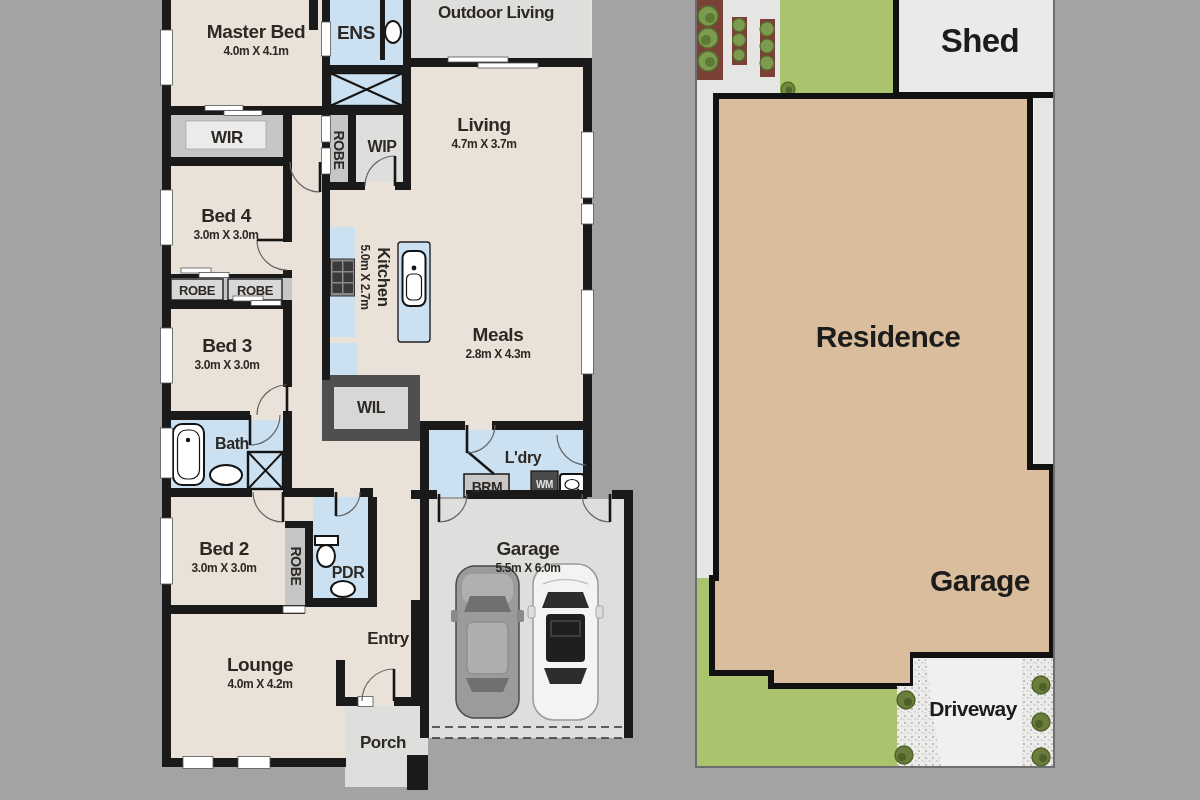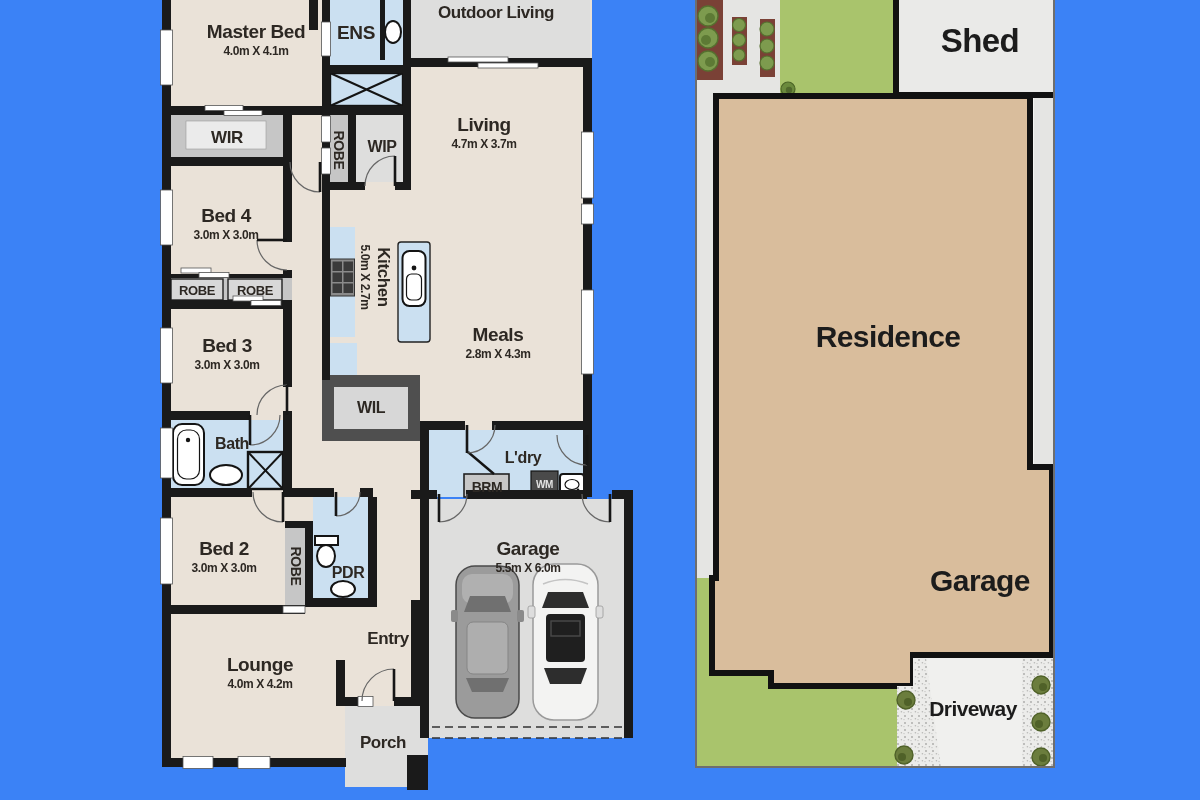--- a/index.html
+++ b/index.html
@@ -1,16 +1,16 @@
 <!DOCTYPE html>
 <html><head>
 <meta charset="utf-8">
 <style>
   html,body{margin:0;padding:0;background:#fff;}
-  .page{position:relative;width:1200px;height:800px;background:#3b82f6;overflow:hidden;
+  .page{position:relative;width:1200px;height:800px;background:#a3a3a3;overflow:hidden;
         font-family:"Liberation Sans",sans-serif;}
   svg{display:block;}
   .lbl{font-family:"Liberation Sans",sans-serif;font-weight:bold;fill:#2d2823;
        letter-spacing:-0.4px;text-anchor:middle;}
   .s10{font-size:10px;} .s12{font-size:12px;} .s13{font-size:13px;}
   .s14{font-size:14px;} .s16{font-size:16px;} .s17{font-size:17px;} .s19{font-size:19px;}
   .site-lbl{font-family:"Liberation Sans",sans-serif;font-weight:bold;fill:#1c1c1c;
             letter-spacing:-0.6px;text-anchor:middle;}
   .s21{font-size:21px;} .s30{font-size:30px;} .s33{font-size:33px;}
   .wm-lbl{fill:#e3e3e3;}

